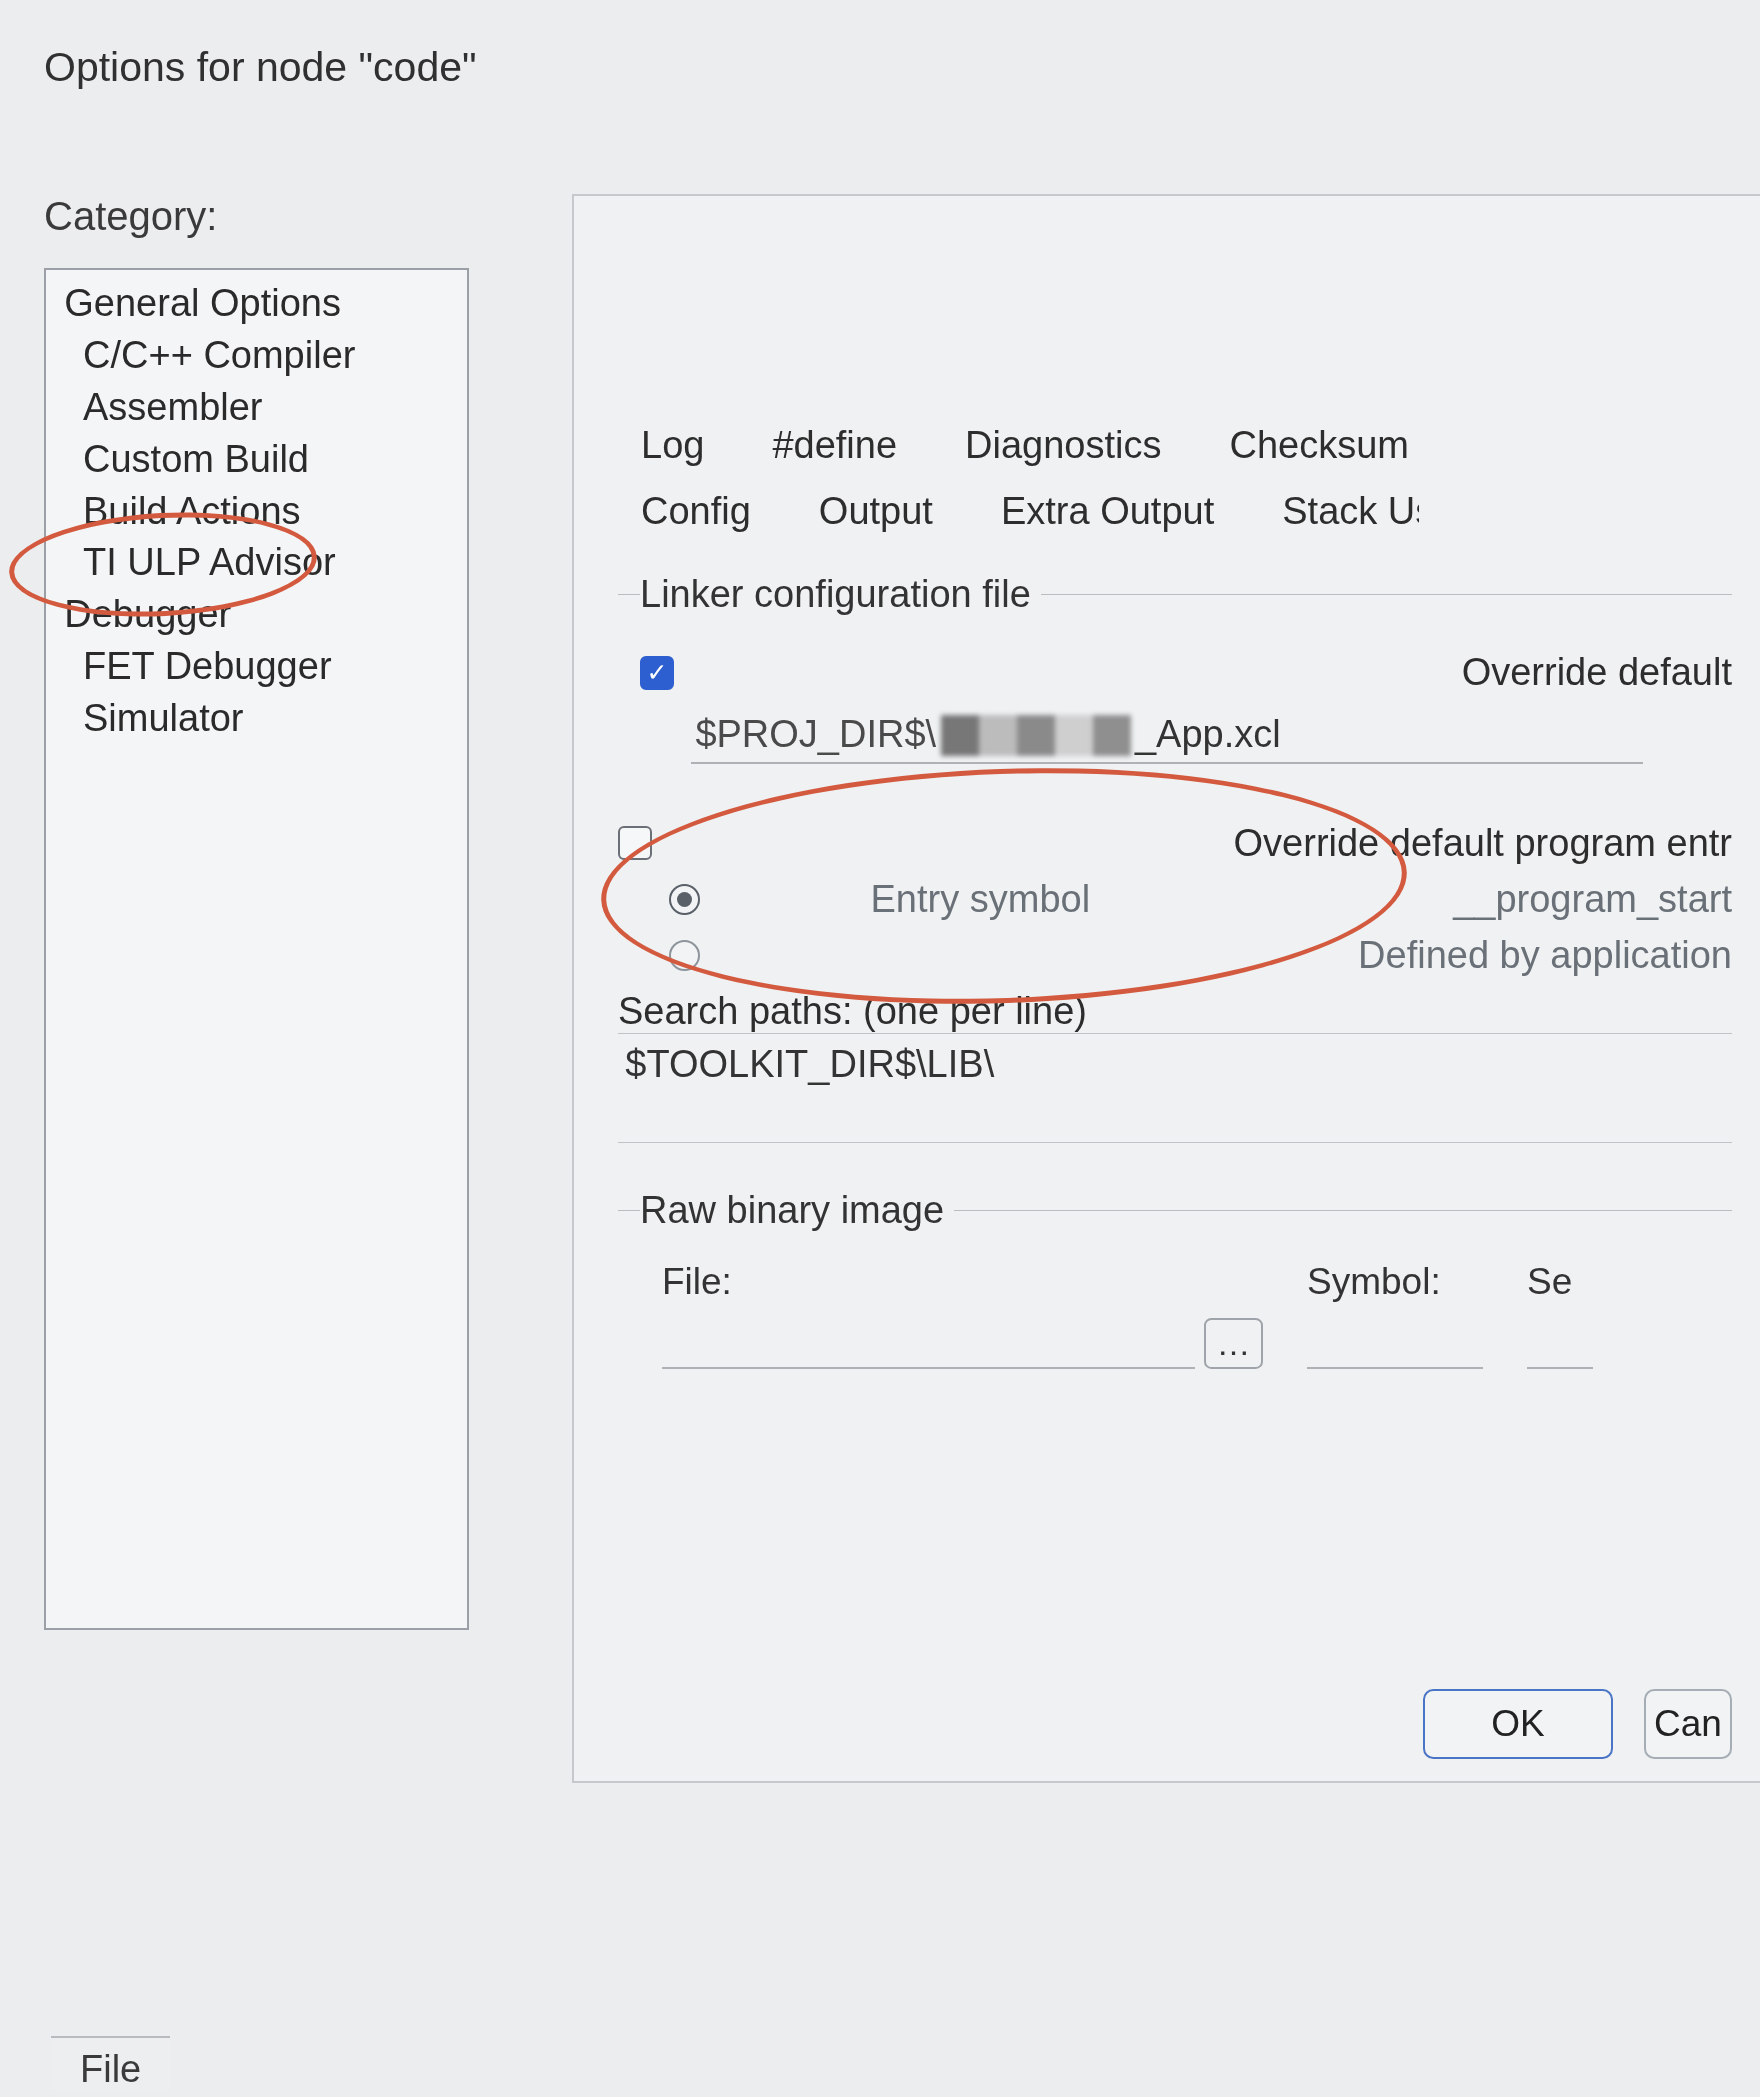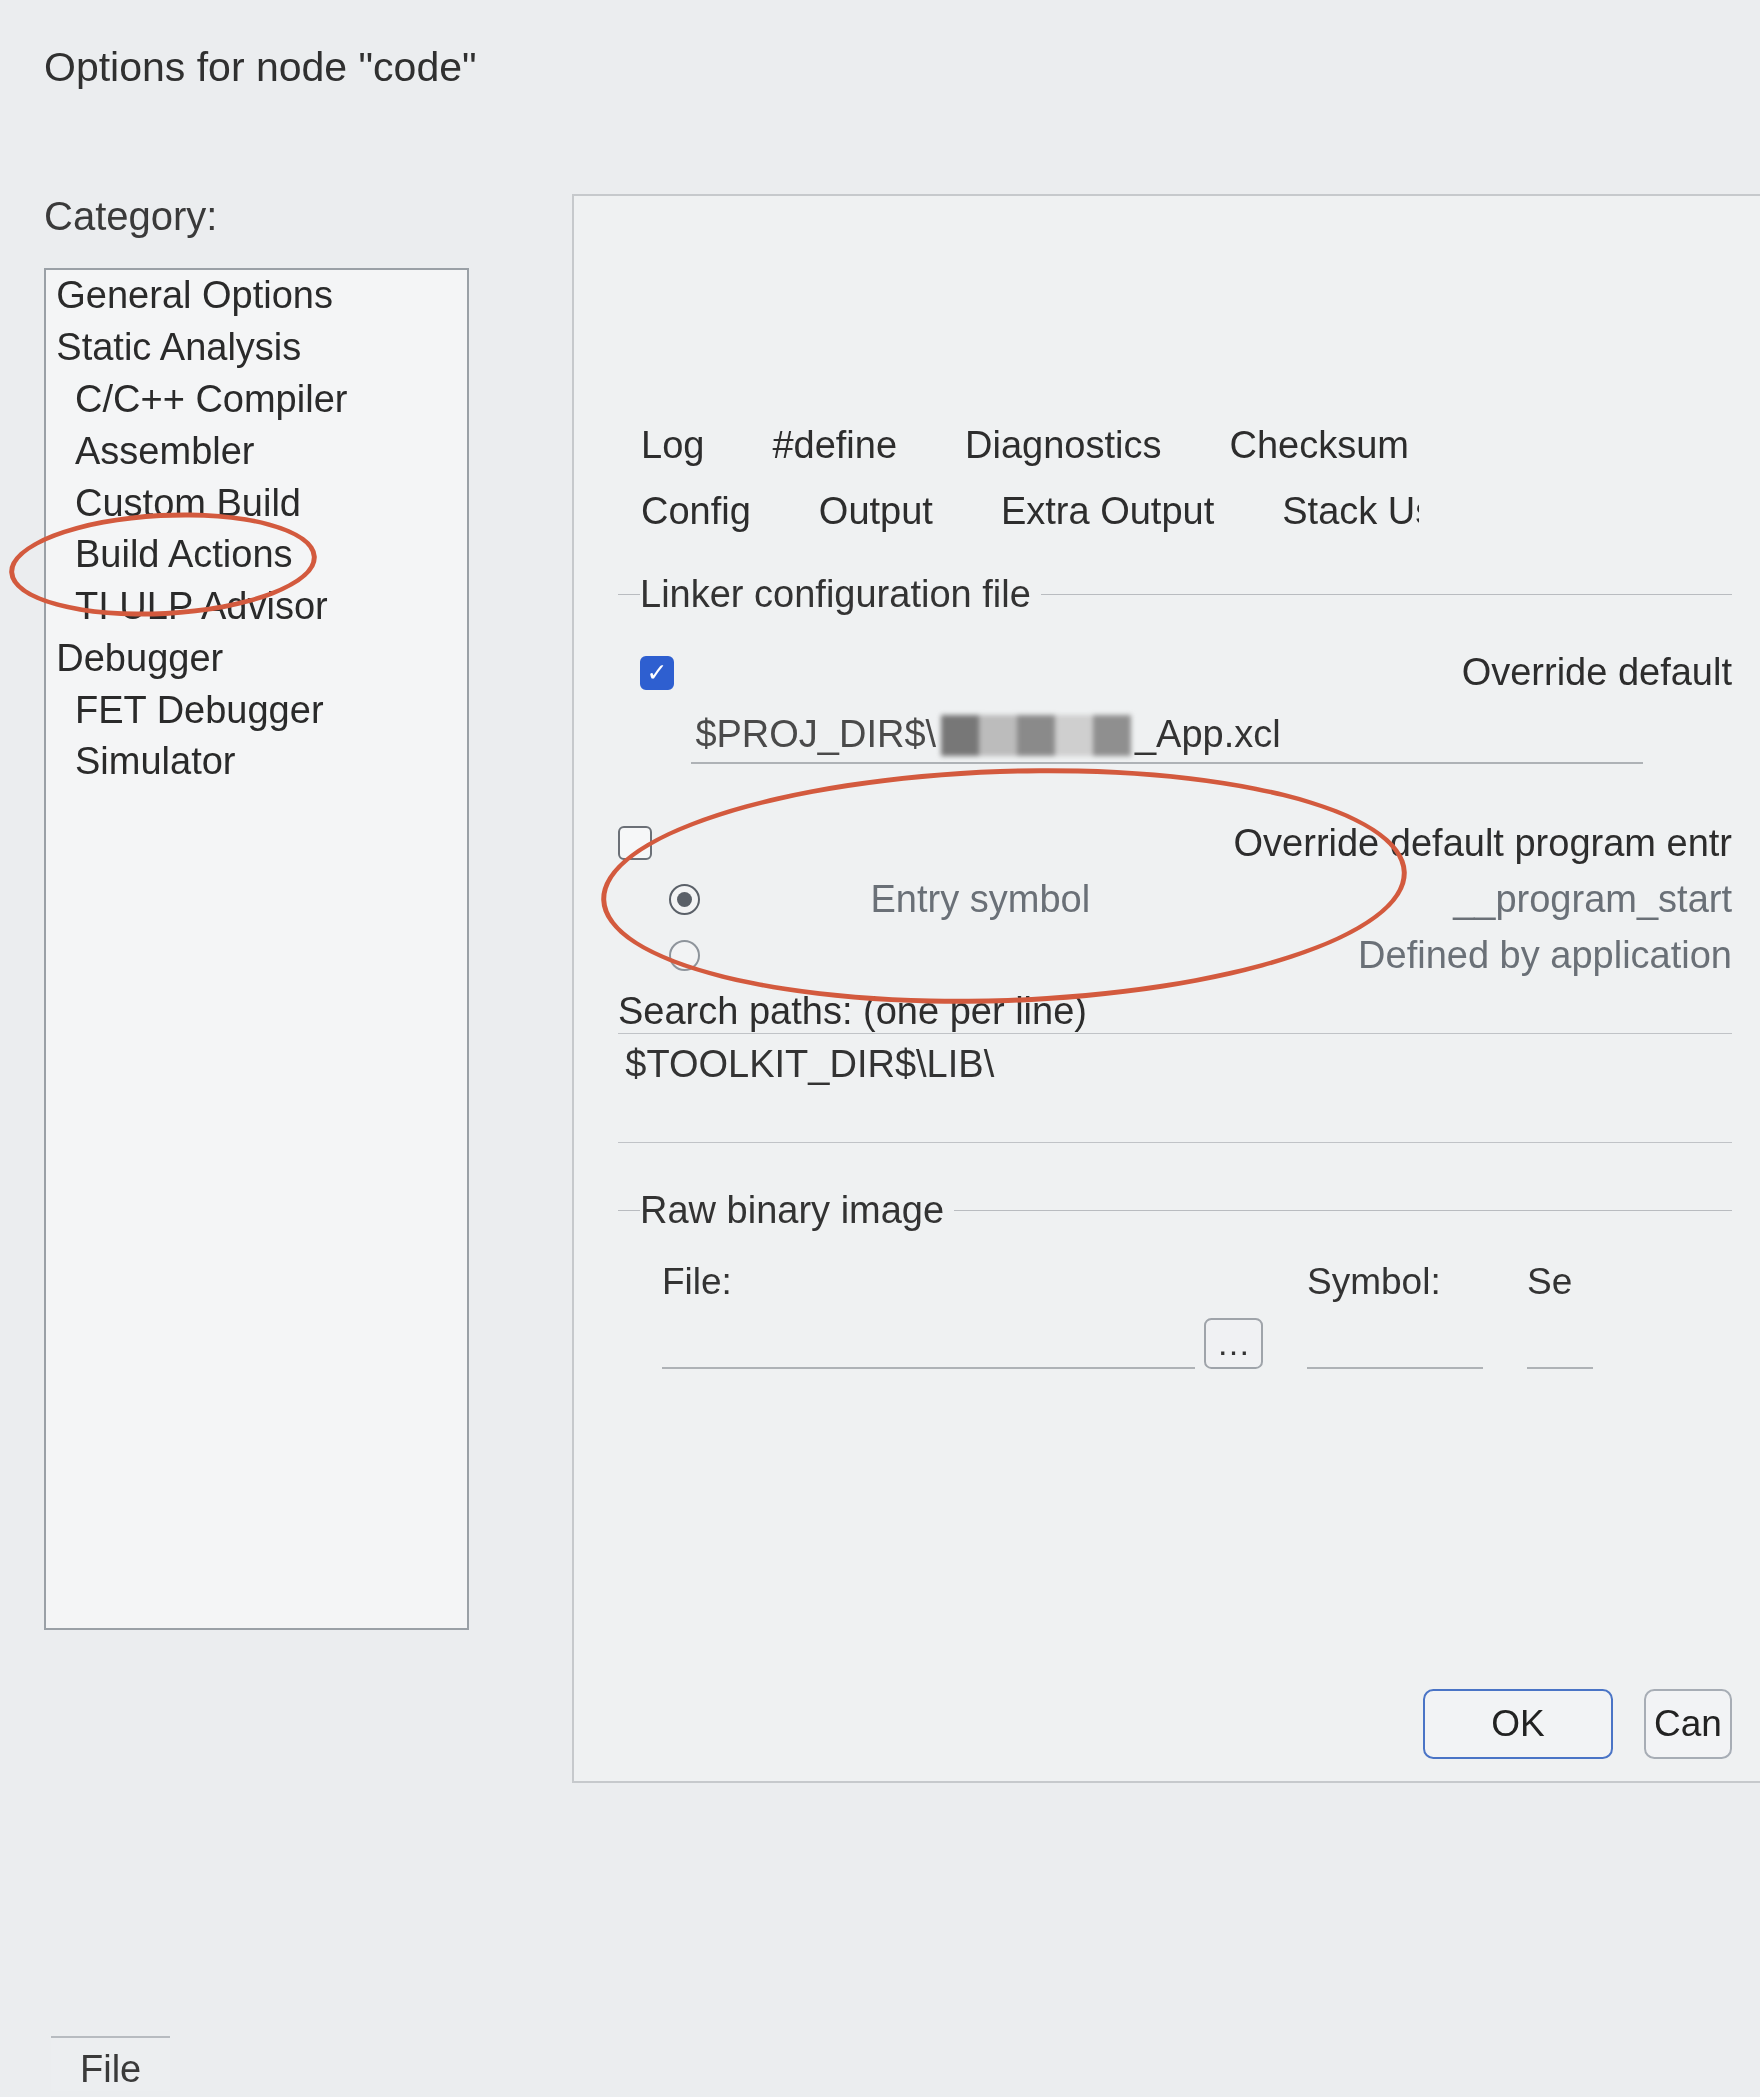--- a/index.html
+++ b/index.html
@@ -30,21 +30,21 @@
     width: 425px;
   }
   .side-label {
     font-size: 40px;
     color: #3a3a3a;
     margin-bottom: 29px;
   }
   .cat-list {
     border: 2.2px solid #9aa0a6;
     background: #f4f5f6;
-    padding: 0;
+    padding: 8px;
     height: 1362px;
   }
   .cat-item {
     font-size: 38px;
     padding: 4.4px 10.3px;
     color: #2a2a2a;
     white-space: nowrap;
     cursor: default;
   }
   .cat-item.indent { padding-left: 29px; }
@@ -195,21 +195,20 @@
 
 <div class="window">
 
   <div class="title">Options for node "code"</div>
 
   <div class="body">
     <div class="side">
       <div class="side-label">Category:</div>
       <div class="cat-list">
         <div class="cat-item">General Options</div>
-        <div class="cat-item">Static Analysis</div>
         <div class="cat-item indent">C/C++ Compiler</div>
         <div class="cat-item indent">Assembler</div>
         <div class="cat-item indent">Custom Build</div>
         <div class="cat-item indent">Build Actions</div>
         <div class="cat-item indent">TI ULP Advisor</div>
         <div class="cat-item">Debugger</div>
         <div class="cat-item indent">FET Debugger</div>
         <div class="cat-item indent">Simulator</div>
       </div>
     </div>

